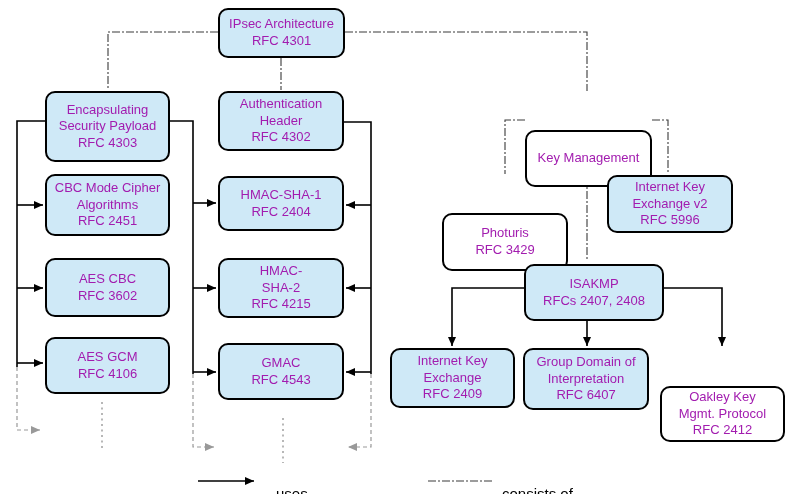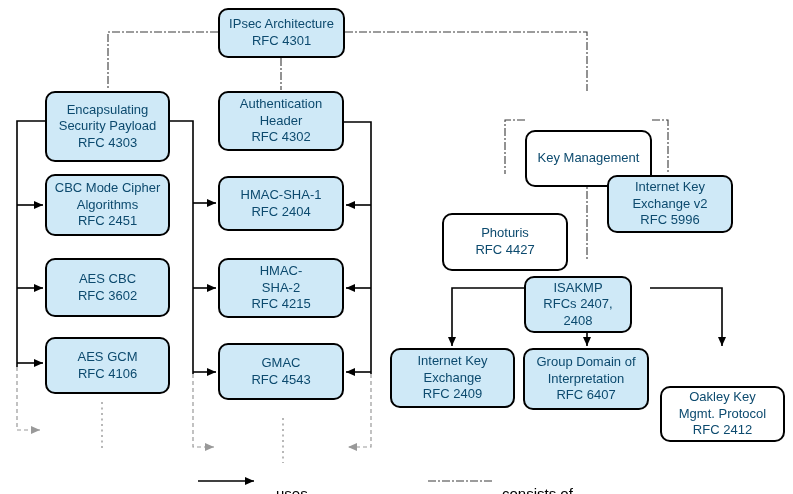--- a/index.html
+++ b/index.html
@@ -12,21 +12,21 @@
   }
   html,body{margin:0;padding:0;background:#ffffff;}
   .canvas{
     position:relative;width:793px;height:494px;background:#ffffff;
     font-family:"Liberation Sans",sans-serif;overflow:hidden;
   }
   .layer{position:absolute;left:0;top:0;}
   .box{
     position:absolute;display:flex;align-items:center;justify-content:center;
     text-align:center;border:2px solid var(--box-border);border-radius:10px;
-    font-size:13px;line-height:1.28;color:#0c4a6e;white-space:pre-line;
+    font-size:13px;line-height:1.28;color:#a21caf;white-space:pre-line;
     box-sizing:border-box;padding:2px;
   }
   .box.blue{background:var(--box-fill-blue);}
   .box.white{background:var(--box-fill-white);margin-top:38px;}
   .legend-label{
     position:absolute;font-size:15px;color:#000;white-space:nowrap;margin-top:13px;
   }
   
   .sl{fill:none;stroke:var(--solid-line);stroke-width:1.6;}
   .dd{fill:none;stroke:var(--dashdot-line);stroke-width:1.1;stroke-dasharray:8 2 2 2;}
@@ -105,31 +105,31 @@
 Header
 RFC 4302</div>
   <div class="box white" style="left:525px;top:92px;width:127px;height:57px">Key Management</div>
 
   <div class="box blue" style="left:45px;top:174px;width:125px;height:62px">CBC Mode Cipher
 Algorithms
 RFC 2451</div>
   <div class="box blue" style="left:218px;top:176px;width:126px;height:55px">HMAC-SHA-1
 RFC 2404</div>
   <div class="box white" style="left:442px;top:175px;width:126px;height:58px">Photuris
-RFC 4427</div>
+RFC 3429</div>
   <div class="box blue" style="left:607px;top:175px;width:126px;height:58px">Internet Key
 Exchange v2
 RFC 5996</div>
 
   <div class="box blue" style="left:45px;top:258px;width:125px;height:59px">AES CBC
 RFC 3602</div>
   <div class="box blue" style="left:218px;top:258px;width:126px;height:60px">HMAC-
 SHA-2
 RFC 4215</div>
-  <div class="box blue" style="left:524px;top:276px;width:108px;height:57px">ISAKMP
+  <div class="box blue" style="left:524px;top:264px;width:140px;height:57px">ISAKMP
 RFCs 2407, 2408</div>
 
   <div class="box blue" style="left:45px;top:337px;width:125px;height:57px">AES GCM
 RFC 4106</div>
   <div class="box blue" style="left:218px;top:343px;width:126px;height:57px">GMAC
 RFC 4543</div>
 
   <div class="box blue" style="left:390px;top:348px;width:125px;height:60px">Internet Key
 Exchange
 RFC 2409</div>

